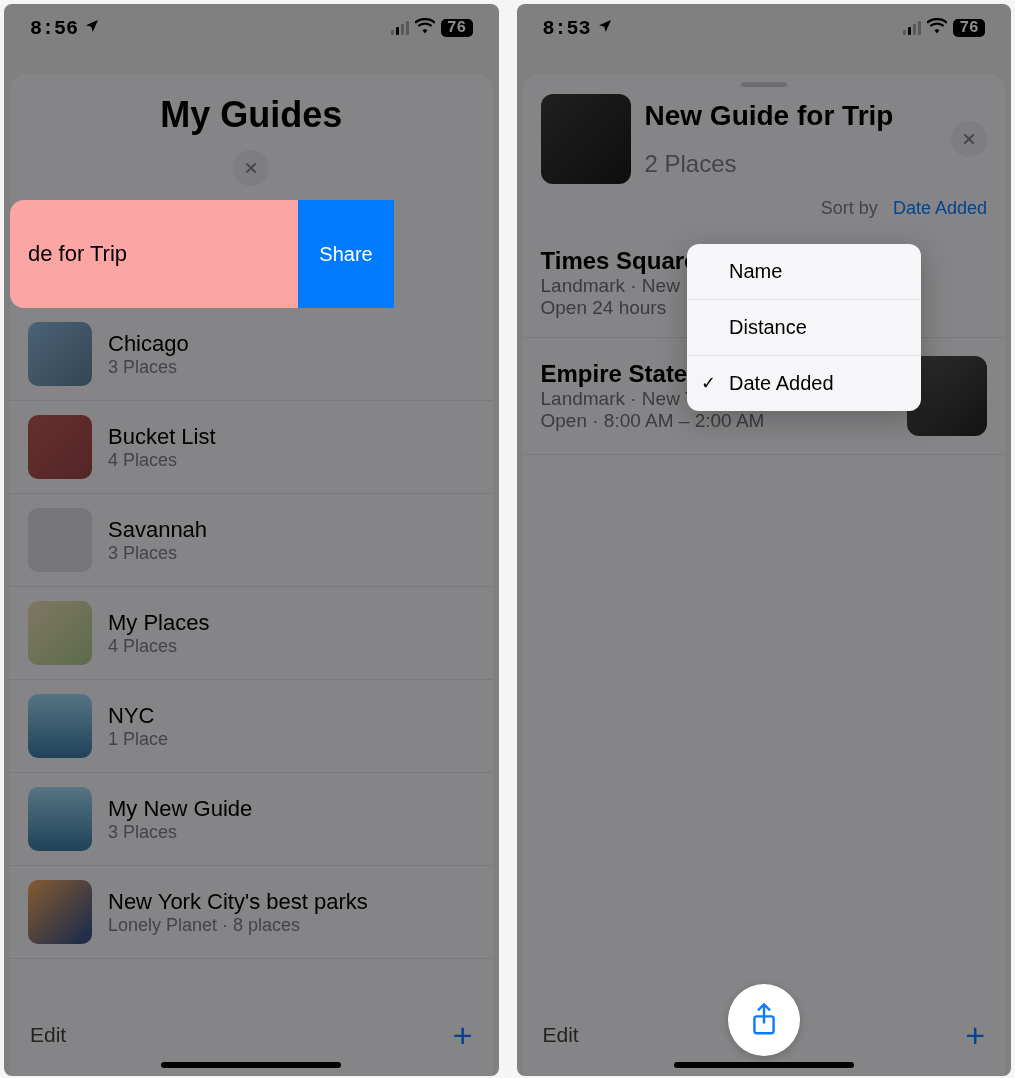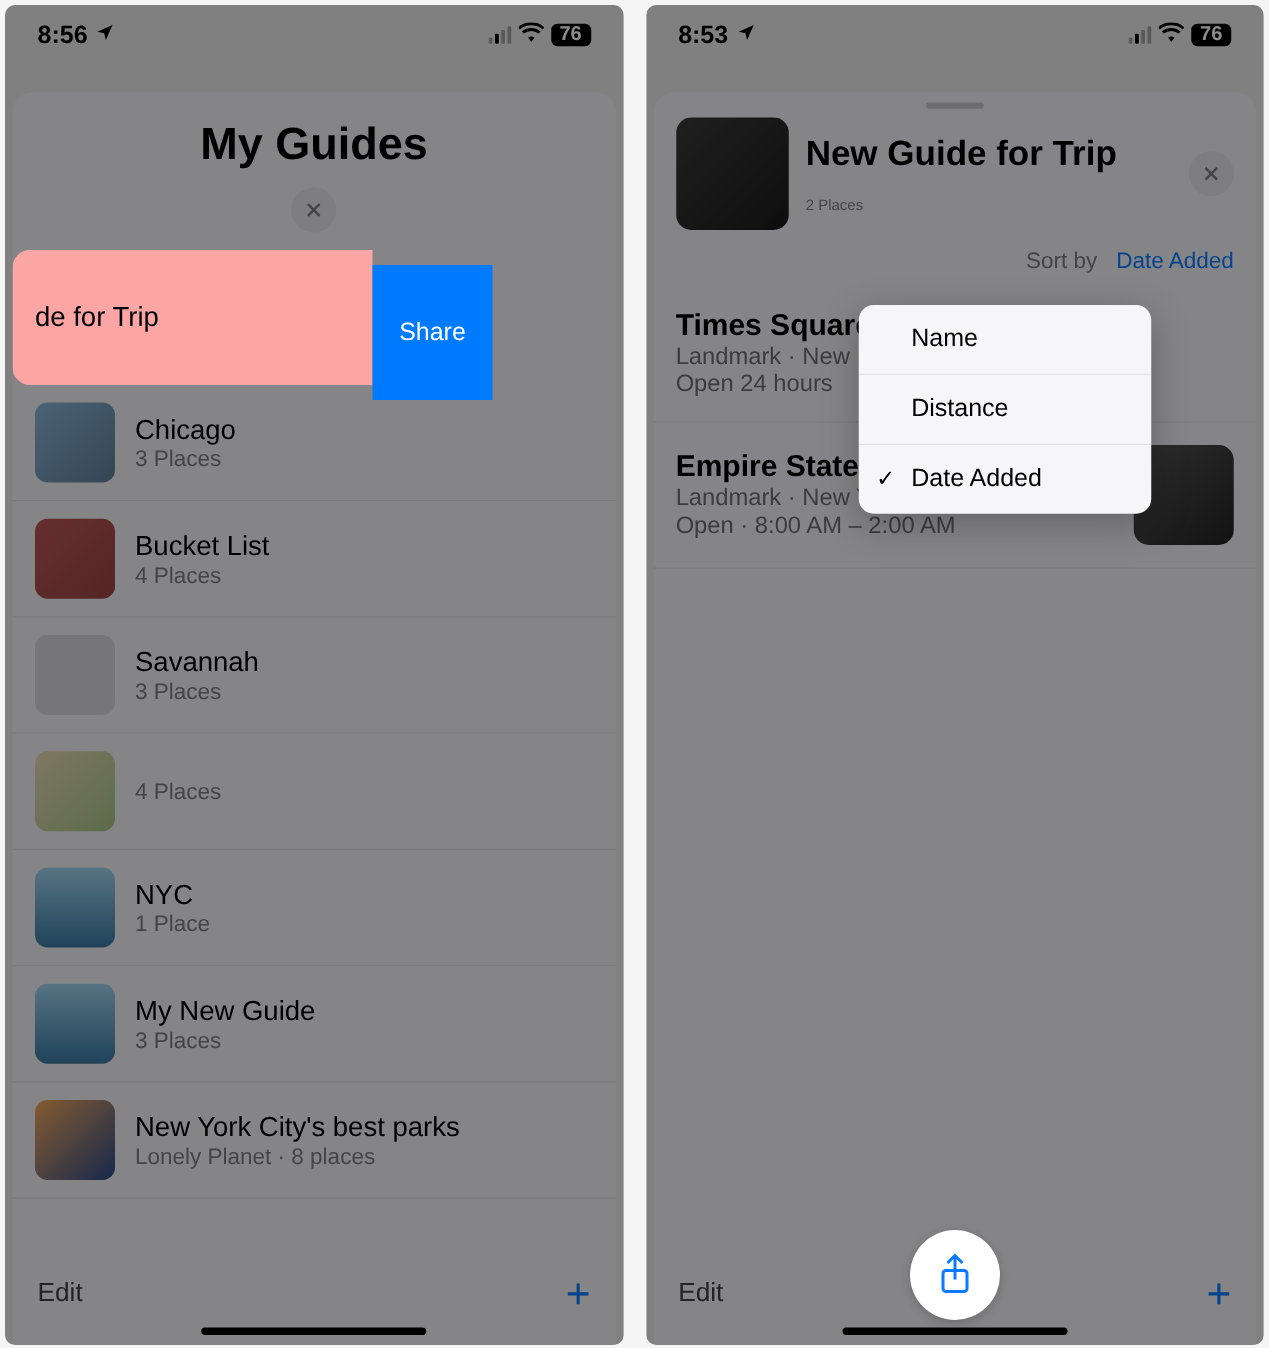--- a/index.html
+++ b/index.html
@@ -27,20 +27,21 @@
     z-index: 5;
   }
   .status-bar {
     height: 48px;
     display: flex;
     align-items: center;
     justify-content: space-between;
     padding: 0 26px;
     font-weight: 600;
     font-size: 20px;
+    font-family: Liberation Mono, monospace;
   }
   .status-left { display: flex; align-items: center; gap: 6px; }
   .status-right { display: flex; align-items: center; gap: 6px; }
   .loc-arrow svg { width: 16px; height: 16px; }
   .signal-bars { display: flex; align-items: flex-end; gap: 2px; }
   .signal-bars span { width: 3px; background: #000; border-radius: 1px; }
   .signal-bars .b1 { height: 5px; opacity: .3; }
   .signal-bars .b2 { height: 8px; }
   .signal-bars .b3 { height: 11px; opacity:.3;}
   .signal-bars .b4 { height: 14px; opacity:.3;}
@@ -90,21 +91,21 @@
     font-size: 20px;
   }
   .thumb {
     width: 90px; height: 90px;
     border-radius: 12px;
     background: linear-gradient(135deg,#3a3a3a,#1a1a1a);
     flex-shrink: 0;
   }
   .hdr-text { flex: 1; }
   .hdr-title { font-size: 28px; font-weight: 700; }
-  .hdr-sub { font-size: 12px; color: #7d7d82; margin-top: 18px; }
+  .hdr-sub { font-size: 24px; color: #7d7d82; margin-top: 18px; }
 
   .sort-row {
     padding: 0 18px 10px 0;
     text-align: right;
     font-size: 18px;
     color: #7d7d82;
   }
   .sort-row .link { color: #0a7aff; }
 
   .list { }
@@ -142,21 +143,21 @@
     display: flex;
     align-items: center;
     padding-left: 18px;
     font-size: 22px;
     font-weight: 500;
     overflow: hidden;
     white-space: nowrap;
   }
   .swipe-actions {
     position: absolute;
-    top: 12px; height: 100%;
+    top: 0; height: 100%;
     left: 288px;
     display: flex;
   }
   .swipe-btn {
     width: 96px;
     display: flex;
     align-items: center;
     justify-content: center;
     color: #fff;
     font-size: 20px;
@@ -322,20 +323,21 @@
       <div class="row">
         <div class="rthumb" style="background:#d9d9de"></div>
         <div class="rtext">
           <div class="rtitle">Savannah</div>
           <div class="rsub">3 Places</div>
         </div>
       </div>
       <div class="row">
         <div class="rthumb" style="background:linear-gradient(135deg,#e8d9b5,#a8c488)"></div>
         <div class="rtext">
+          <div class="rtitle">My Places</div>
           <div class="rsub">4 Places</div>
         </div>
       </div>
       <div class="row">
         <div class="rthumb" style="background:linear-gradient(180deg,#9fd3ef,#3a7aa3)"></div>
         <div class="rtext">
           <div class="rtitle">NYC</div>
           <div class="rsub">1 Place</div>
         </div>
       </div>

